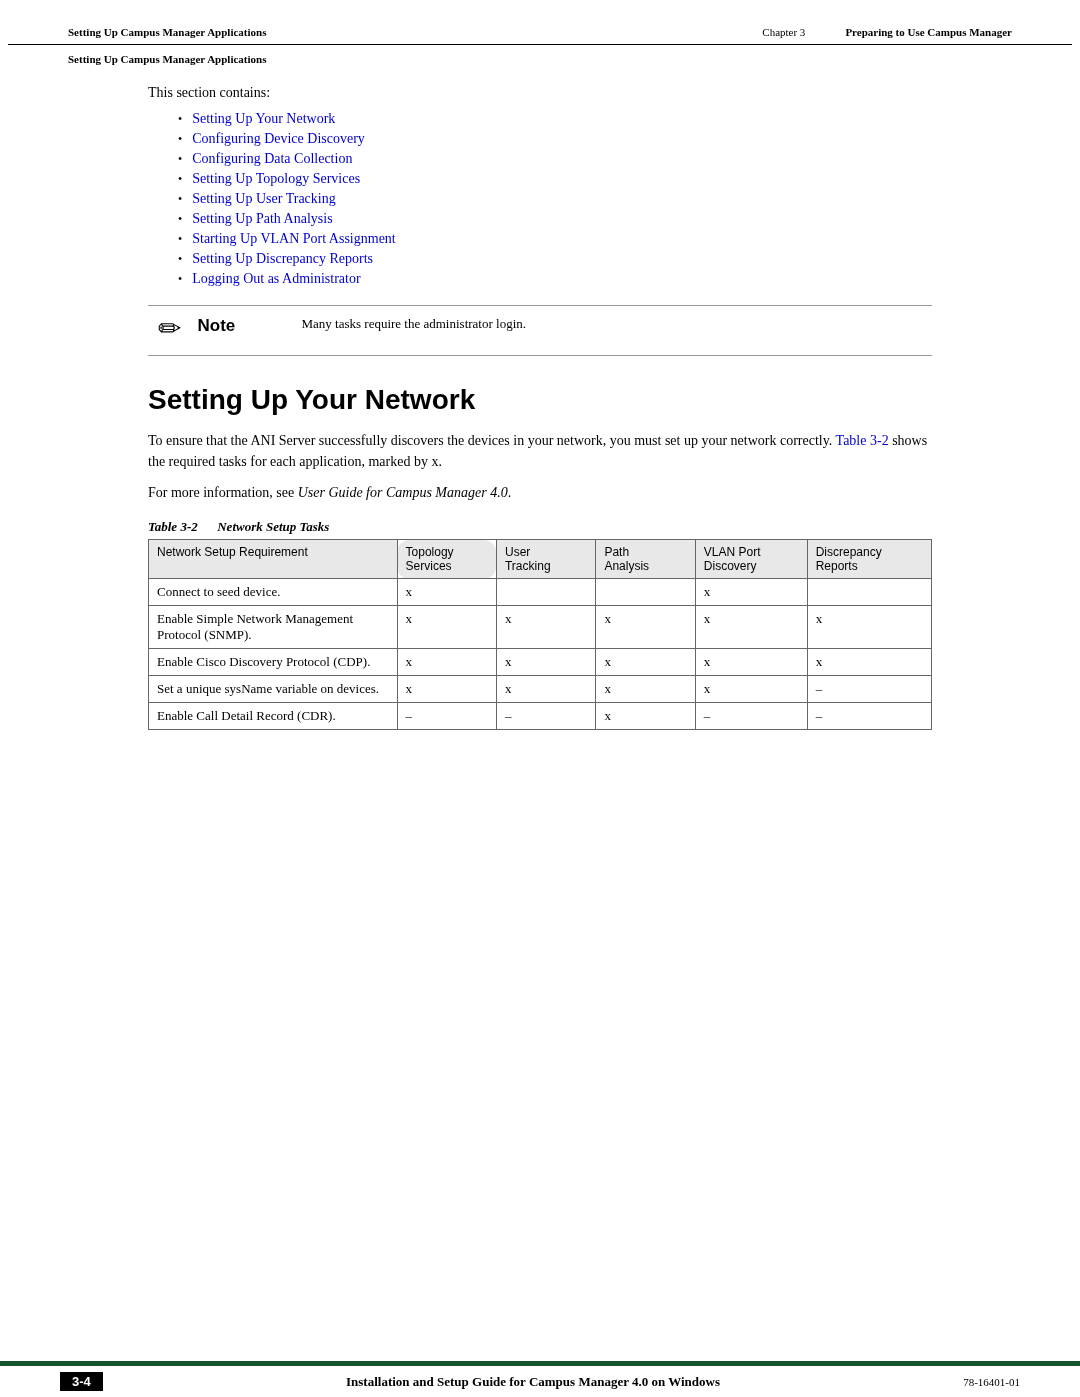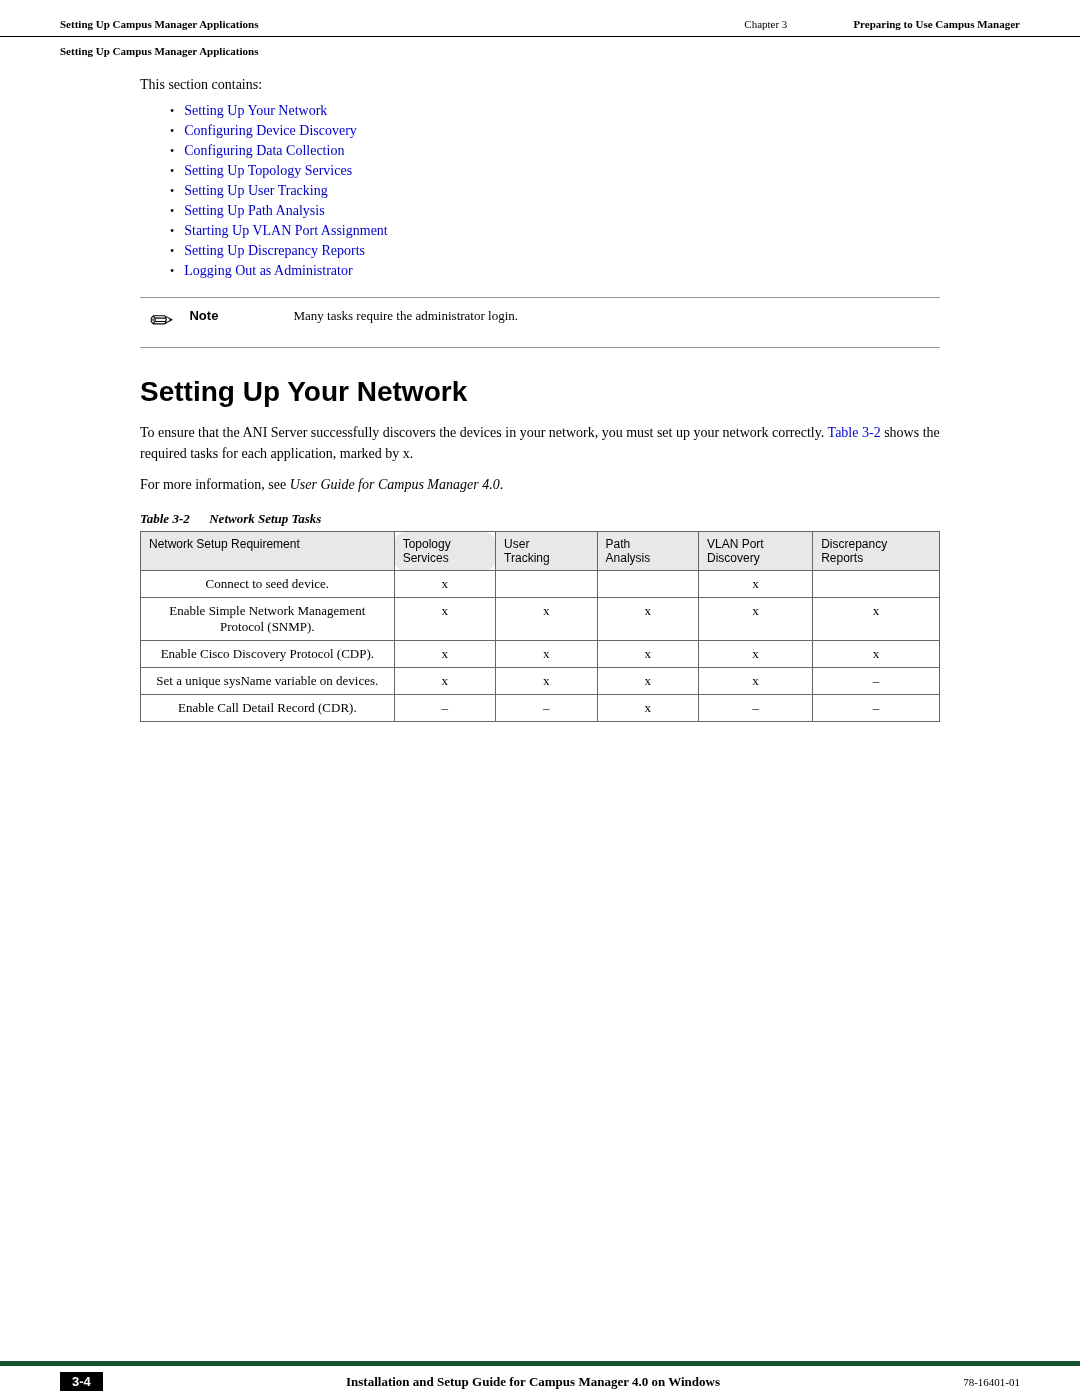--- a/index.html
+++ b/index.html
@@ -10,21 +10,21 @@
       color: #000;
       width: 1080px;
       min-height: 1397px;
       position: relative;
     }
     .page {
       width: 1080px;
       min-height: 1397px;
       background: #fff;
       position: relative;
-      padding: 0;
+      padding: 8px;
     }
     
     .page-header {
       display: flex;
       justify-content: space-between;
       align-items: center;
       padding: 18px 60px 6px 60px;
       border-bottom: 1px solid #000;
       font-size: 11px;
     }
@@ -36,21 +36,20 @@
       font-size: 11px;
       display: flex;
       gap: 40px;
     }
     .header-chapter {
       font-size: 11px;
     }
     .header-title {
       font-size: 11px;
       font-weight: bold;
-      margin-left: 26px;
     }
     
     .section-subheader {
       padding: 8px 60px 0 60px;
       font-size: 11px;
       font-weight: bold;
     }
     
     .content {
       padding: 20px 140px 20px 140px;
@@ -93,21 +92,21 @@
     }
     .note-icon {
       font-size: 28px;
       margin-left: 10px;
       margin-top: -4px;
       color: #000;
       font-style: normal;
     }
     .note-label {
       font-weight: bold;
-      font-size: 13px;
+      font-size: 17px;
       min-width: 44px;
       font-family: Arial, sans-serif;
     }
     .note-text {
       font-size: 13px;
       margin-left: 44px;
     }
     
     .section-heading {
       font-size: 28px;
@@ -147,21 +146,20 @@
     .setup-table thead tr th {
       background: #e8e8e8;
       font-weight: normal;
       text-align: left;
       font-family: Arial, Helvetica, sans-serif;
       font-size: 12px;
     }
     .setup-table tbody tr td {
       background: #fff;
       font-size: 13px;
-      text-align: center;
     }
     .col-req { width: 200px; }
     .col-topo { width: 80px; border-radius: 12px; }
     .col-user { width: 80px; }
     .col-path { width: 80px; }
     .col-vlan { width: 90px; }
     .col-disc { width: 100px; }
     
     .page-footer {
       position: absolute;

